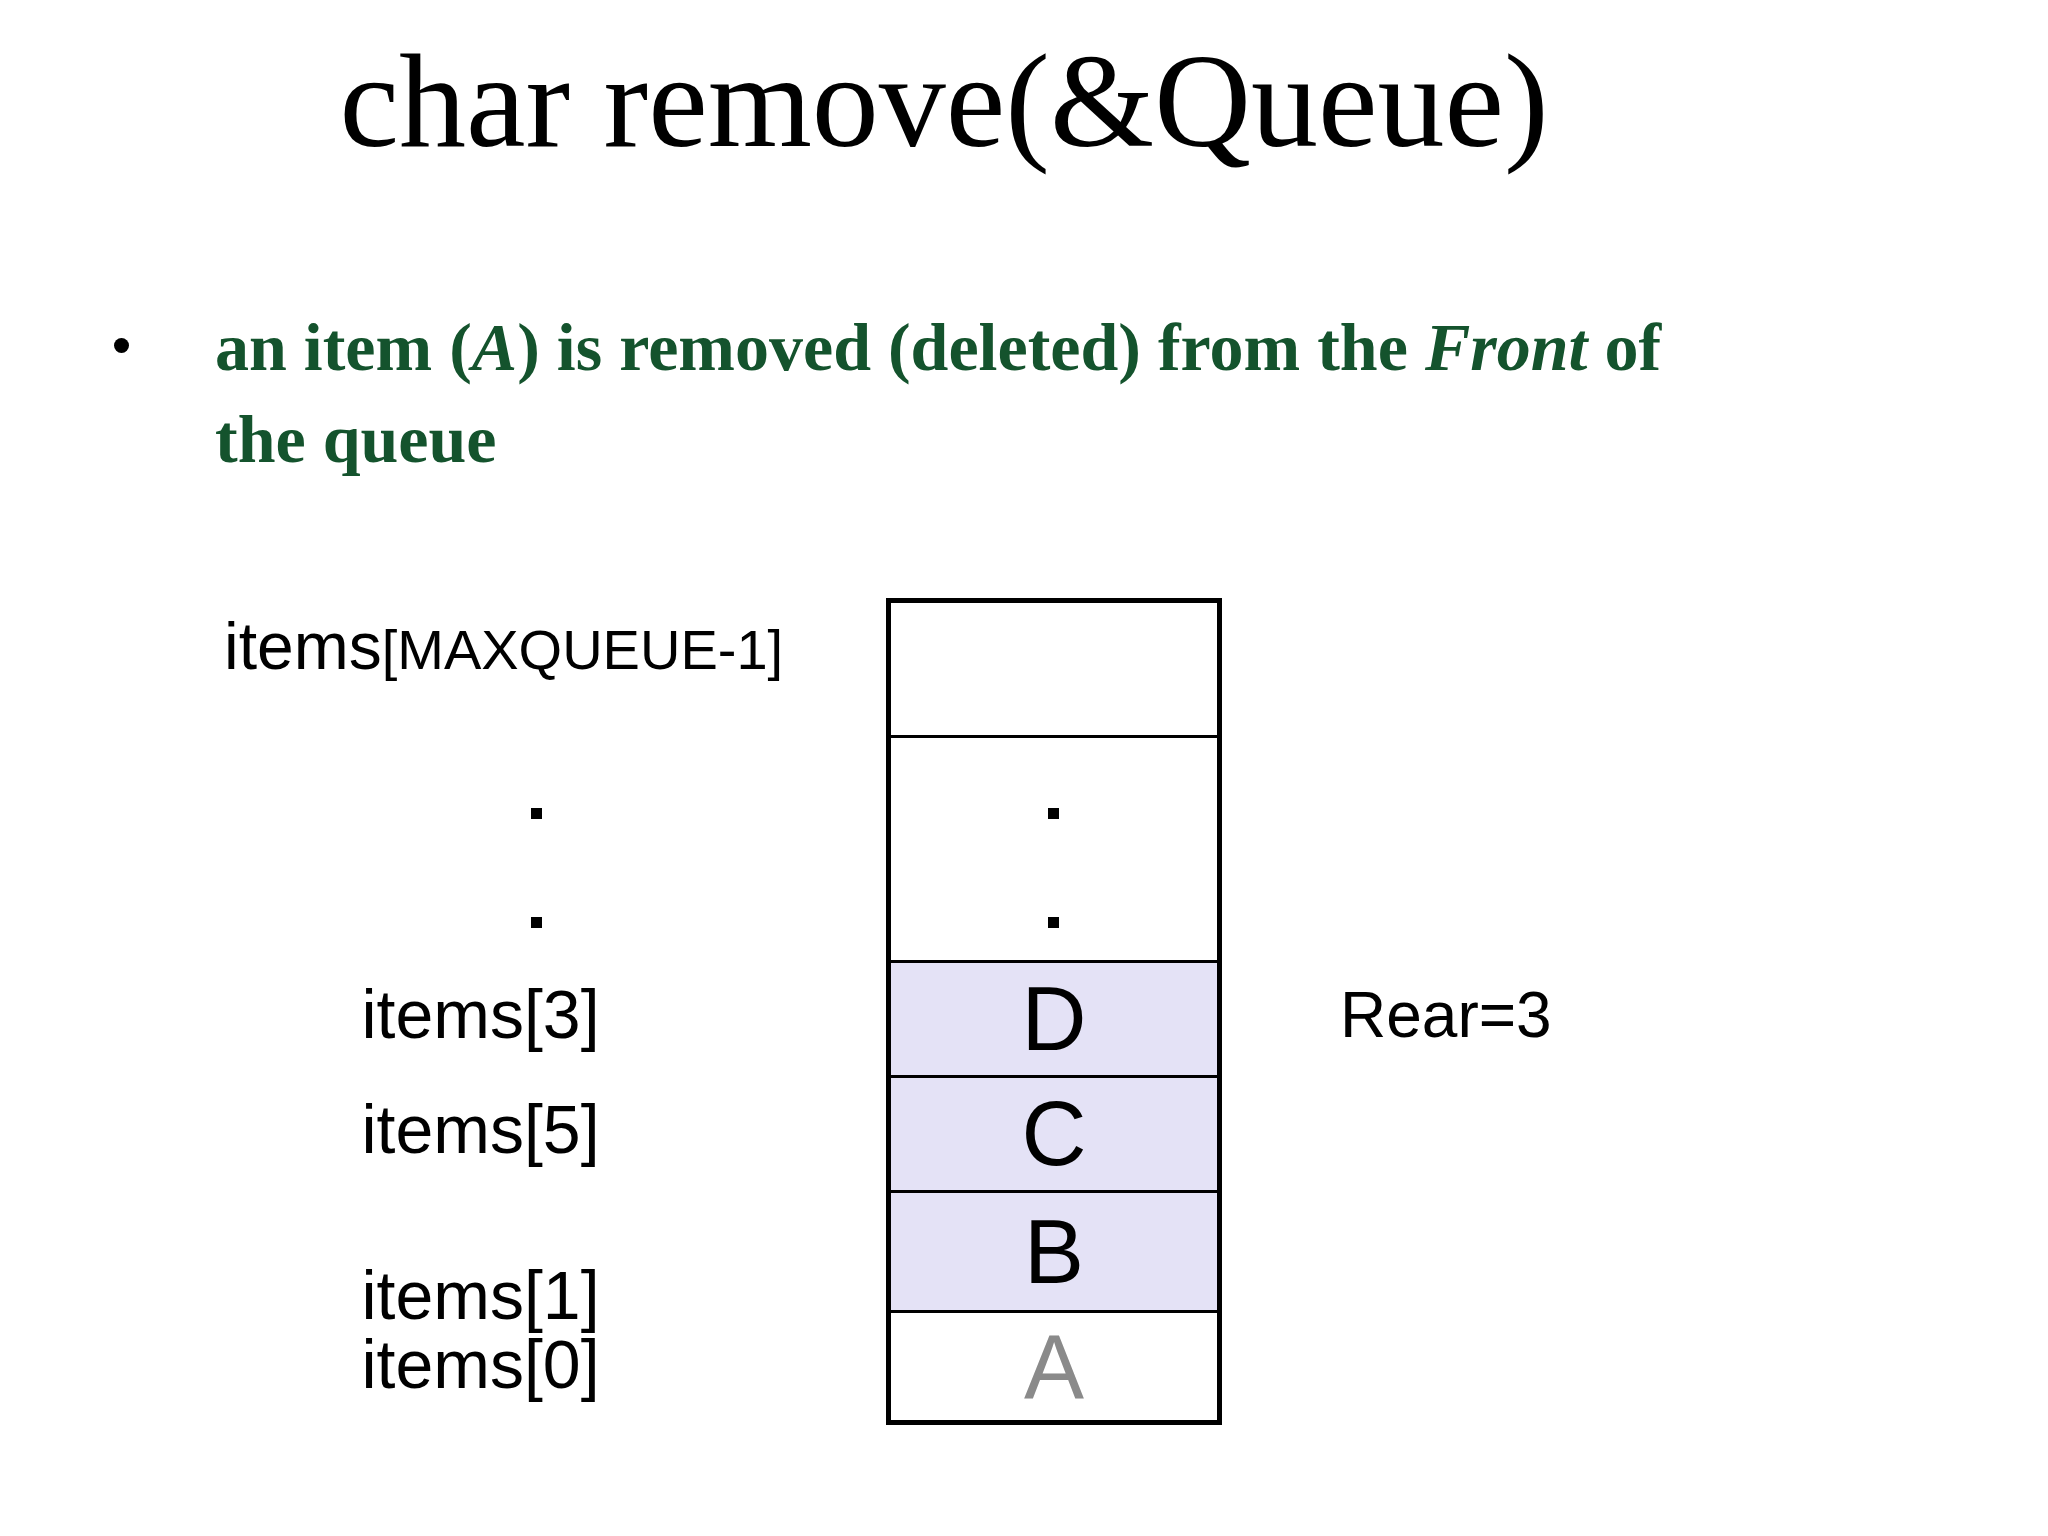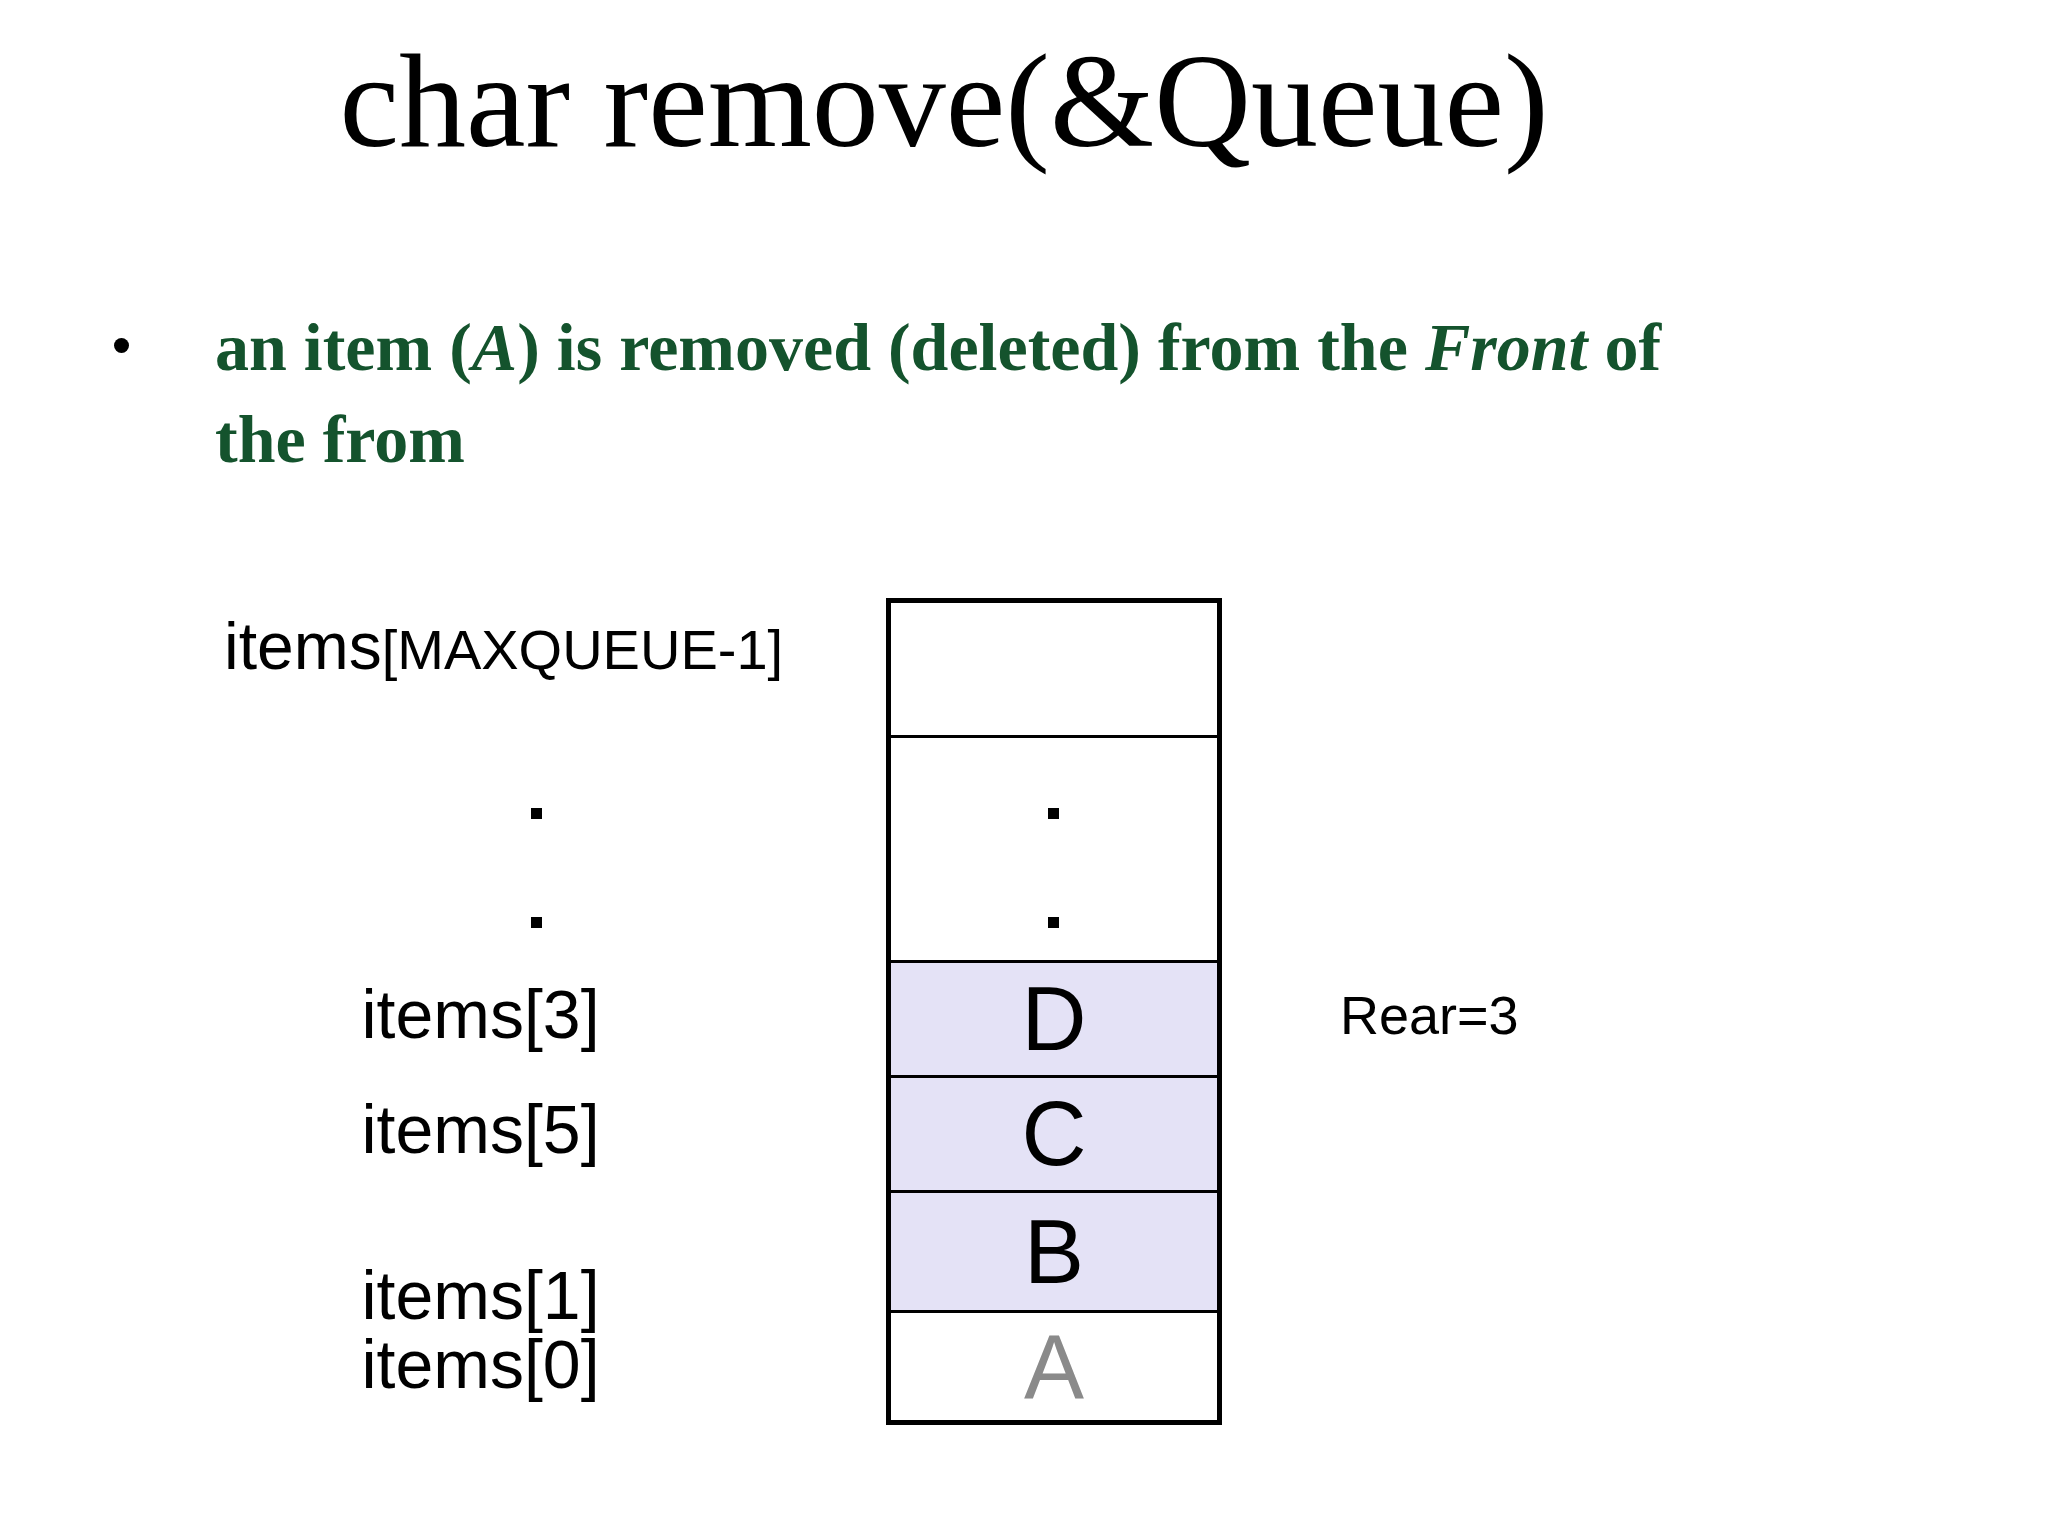--- a/index.html
+++ b/index.html
@@ -51,36 +51,36 @@
   .occ { background:#E4E2F6; }
   .letter { font-size:90px; line-height:1; color:#000; }
   .letter-removed { color:#8A8A8A; }
   .dot { position:absolute; left:calc(50% - 6px); width:11px; height:11px; background:#000; }
   .dot-a { top:70px; }
   .dot-b { top:179px; }
   .sidedot { position:absolute; width:11px; height:11px; background:#000; left:531px; }
   .sd-a { top:808px; }
   .sd-b { top:917px; }
   
-  .ptr { position:absolute; font-size:54px; line-height:68px; white-space:nowrap;text-align:center; }
+  .ptr { position:absolute; font-size:64px; line-height:68px; white-space:nowrap;text-align:center; }
   .ptr-rear  { left:1340px; top:981px; }
   .ptr-front { left:1330px; top:1214px; }
   .front-val { color:#FF0000; }
 </style>
 </head>
 <body>
 
 <div class="slide">
 
   <h1 class="title">char remove(&amp;Queue)</h1>
 
   <div class="bullet-marker"></div>
   <div class="bullet-text">
     <div><span>an item (</span><span class="bi">A</span><span>) is removed (deleted) from the </span><span class="bi">Front</span><span> of</span></div>
-    <div>the from</div>
+    <div>the queue</div>
   </div>
 
   <div class="maxq"><span class="maxq-name">items</span><span class="maxq-idx">[MAXQUEUE-1]</span></div>
 
   <div class="lbl lbl-3">items[3]</div>
   <div class="lbl lbl-2">items[5]</div>
   <div class="lbl lbl-1">items[1]</div>
   <div class="lbl lbl-0">items[0]</div>
 
   <div class="sidedot sd-a"></div>

